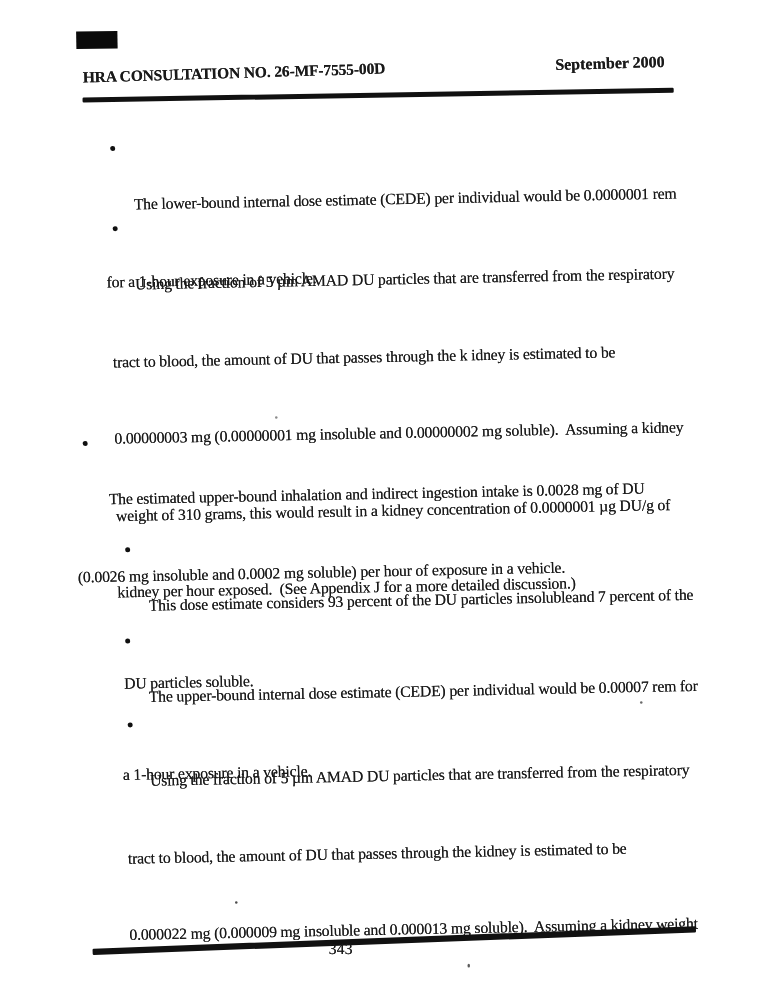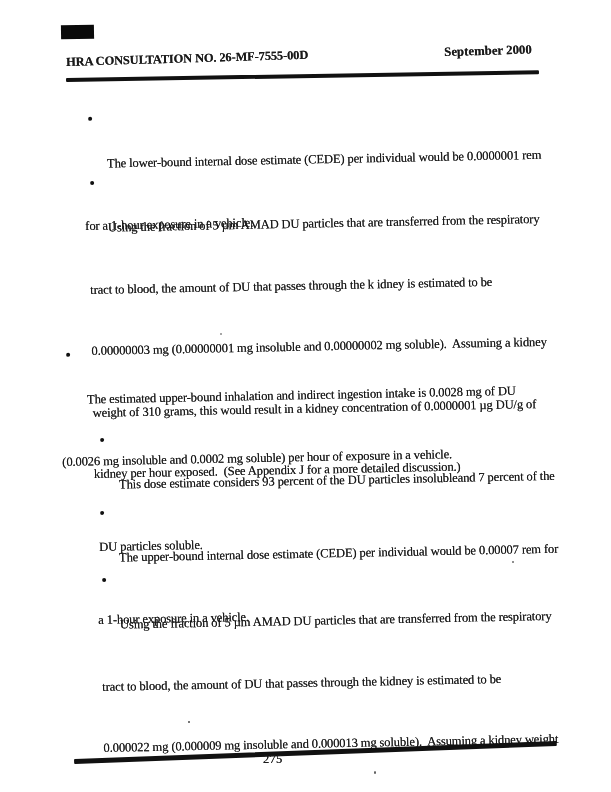--- a/index.html
+++ b/index.html
@@ -105,20 +105,20 @@
   <div class="bl b6 txt">
     <span class="dot"></span>
     <div class="ln first">Using the fraction of 5 µm AMAD DU particles that are transferred from the respiratory</div>
     <div class="ln">tract to blood, the amount of DU that passes through the kidney is estimated to be</div>
     <div class="ln">0.000022 mg (0.000009 mg insoluble and 0.000013 mg soluble).  Assuming a kidney weight</div>
     
     
   </div>
 
   <div class="ftr-rule"></div>
-  <div class="ftr-num txt">275</div>
+  <div class="ftr-num txt">343</div>
 
   <div class="speck sp1"></div>
   <div class="speck sp2"></div>
   <div class="speck sp3"></div>
   <div class="speck sp4"></div>
 
 </div>
 
 </body></html>

